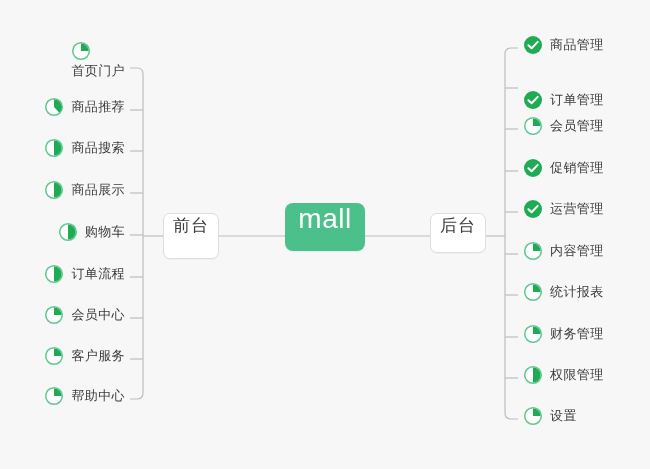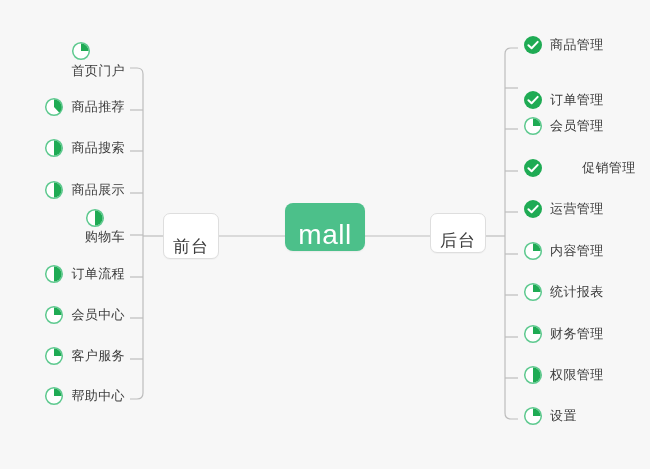--- a/index.html
+++ b/index.html
@@ -54,21 +54,21 @@
   .leaf.right .ic{margin-right:7px;}
   .leaf .lbl{
     display:inline-block;
     line-height:20px;
   }
 
   
   .box{
     position:absolute;
     display:flex;
-    align-items:flex-end;
+    align-items:flex-start;
     justify-content:center;
     box-sizing:border-box;
     white-space:nowrap;
   }
   .box.plain{
     background:#ffffff;
     border:1px solid #dedede;
     border-radius:7px;
     color:#3c3c3c;
     font-size:17px;
@@ -142,21 +142,21 @@
       </svg>
       <span class="lbl">商品搜索</span>
     </div>
     <div class="leaf left" style="top: 180px; right: 525px; flex-direction: row;">
       <svg viewBox="0 0 20 20" class="ic">
         <circle cx="10" cy="10" r="8.3" fill="#ffffff" stroke="#5ec98f" stroke-width="1.5"></circle>
         <path d="M 10 10 L 10 2.4000000000000004 A 7.6 7.6 0 0 1 10.000000000000002 17.6 Z" fill="#1fab54"></path>
       </svg>
       <span class="lbl">商品展示</span>
     </div>
-    <div class="leaf left" style="top: 222px; right: 525px; flex-direction: column; font-family: Liberation Mono, monospace;">
+    <div class="leaf left" style="top: 222px; right: 525px; ">
       <svg viewBox="0 0 20 20" class="ic">
         <circle cx="10" cy="10" r="8.3" fill="#ffffff" stroke="#5ec98f" stroke-width="1.5"></circle>
         <path d="M 10 10 L 10 2.4000000000000004 A 7.6 7.6 0 0 1 10.000000000000002 17.6 Z" fill="#1fab54"></path>
       </svg>
       <span class="lbl">购物车</span>
     </div>
     <div class="leaf left" style="top: 264px; right: 525px; flex-direction: row;">
       <svg viewBox="0 0 20 20" class="ic">
         <circle cx="10" cy="10" r="8.3" fill="#ffffff" stroke="#5ec98f" stroke-width="1.5"></circle>
         <path d="M 10 10 L 10 2.4000000000000004 A 7.6 7.6 0 0 1 10.000000000000002 17.6 Z" fill="#1fab54"></path>
@@ -201,21 +201,21 @@
       </svg>
       <span class="lbl">订单管理</span>
     </div>
     <div class="leaf right" style="top: 116px; left: 523px;">
       <svg viewBox="0 0 20 20" class="ic">
         <circle cx="10" cy="10" r="8.3" fill="#ffffff" stroke="#5ec98f" stroke-width="1.5"></circle>
         <path d="M 10 10 L 10 2.4000000000000004 A 7.6 7.6 0 0 1 17.6 10 Z" fill="#1fab54"></path>
       </svg>
       <span class="lbl">会员管理</span>
     </div>
-    <div class="leaf right" style="top: 158px; left: 523px; gap: 32px;">
+    <div class="leaf right" style="top: 158px; left: 523px;">
       <svg viewBox="0 0 20 20" class="ic">
         <circle cx="10" cy="10" r="9" fill="#1fab54"></circle>
         <path d="M5.4 10.2 L8.6 13.3 L14.7 6.9" fill="none" stroke="#ffffff" stroke-width="2" stroke-linecap="round" stroke-linejoin="round"></path>
       </svg>
       <span class="lbl">促销管理</span>
     </div>
     <div class="leaf right" style="top: 199px; left: 523px;">
       <svg viewBox="0 0 20 20" class="ic">
         <circle cx="10" cy="10" r="9" fill="#1fab54"></circle>
         <path d="M5.4 10.2 L8.6 13.3 L14.7 6.9" fill="none" stroke="#ffffff" stroke-width="2" stroke-linecap="round" stroke-linejoin="round"></path>

